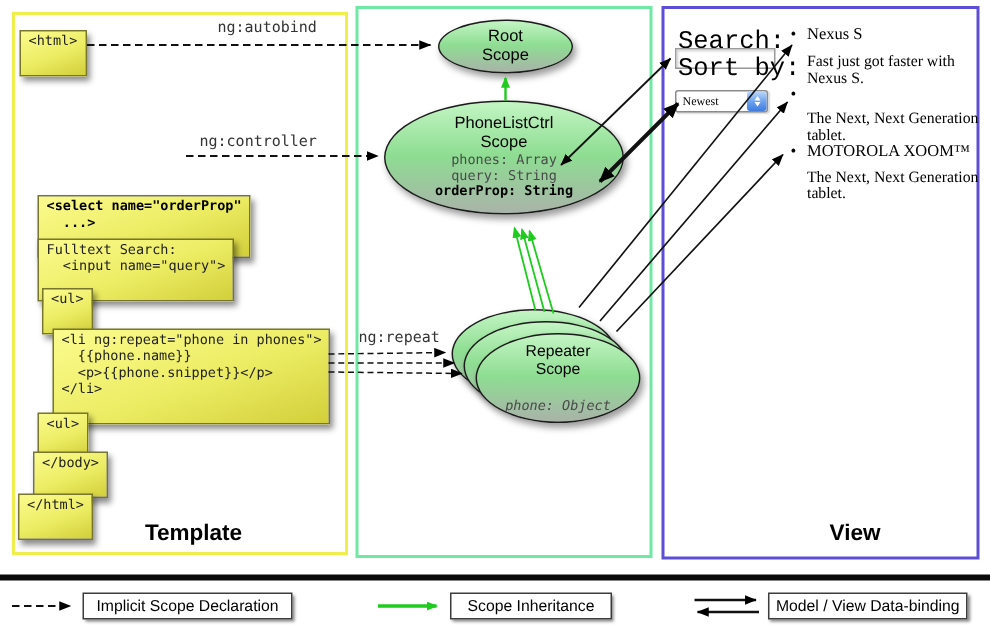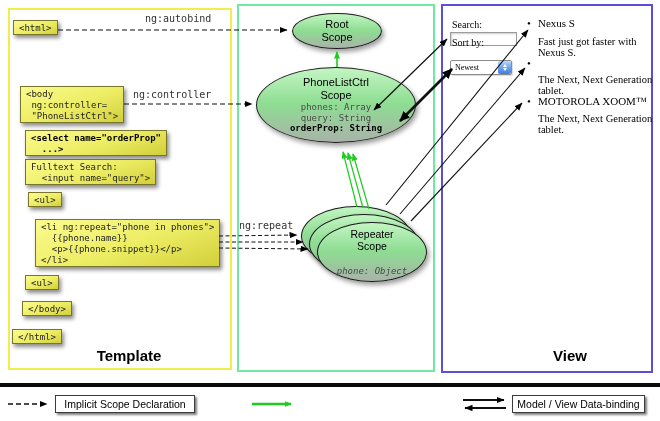--- a/index.html
+++ b/index.html
@@ -13,21 +13,21 @@
   #col-template { left:8px;  top:8px; width:224px; height:362px; border:2px solid #f0ee4c; }
   #col-model    { left:237px; top:4px; width:198px; height:368px; border:2px solid #6fe8a4; }
   #col-view     { left:441px; top:4px; width:212px; height:369px; border:2px solid #5c4fd6; }
   .col-title {
     position:absolute; width:140px; text-align:center;
     font-size:15px; font-weight:bold; color:#000;
   }
   
   .tbox {
     position:absolute; display:inline-block;
-    padding:2px 5px 0 5px; white-space:pre;
+    padding:2px 5px 16px 5px; white-space:pre;
     font-family:"DejaVu Sans Mono", monospace; font-size:9px; line-height:11px;
     color:#222; background:linear-gradient(160deg,#fbfb8e 0%,#ededS 0%,#ecec63 55%,#d2cf3a 100%);
     background:linear-gradient(160deg,#fbfb8e 0%,#ecec63 55%,#d2cf3a 100%);
     border:1px solid #77762c; box-shadow:2px 3px 4px rgba(0,0,0,.45);
   }
   .tbox.bold { font-weight:bold; color:#000; }
   
   .anno {
     position:absolute; font-family:"DejaVu Sans Mono", monospace;
     font-size:10px; color:#333; background:transparent;
@@ -45,21 +45,21 @@
   .ellipse .sc-prop  { font-family:"DejaVu Sans Mono", monospace; font-size:9px; line-height:10.5px; color:#4a4a4a; }
   .ellipse .sc-prop.bold { font-weight:bold; color:#000; }
   #root-scope       { left:292px; top:13px;  width:90px;  height:36px; }
   #plc-scope        { left:256px; top:67px;  width:160px; height:76px; }
   .rep-ellipse      { width:110px; height:60px; }
   #rep-back   { left:301px; top:206px; }
   #rep-mid    { left:309px; top:214px; }
   #rep-front  { left:317px; top:222px; }
   
   .serif { font-family:"Liberation Serif", serif; }
-  .vlabel { position:absolute; font-size:10px; color:#000; }
+  .vlabel { position:absolute; font-size:17px; color:#000;font-family:Liberation Mono, monospace; }
   #search-input {
     position:absolute; left:450px; top:32px; width:67px; height:14px;
     border:1px solid #9a9a9a; background:#fff; box-shadow:inset 1px 1px 2px rgba(0,0,0,.2);
     font-size:9px; padding:0 3px; font-family:"Liberation Serif", serif;
   }
   #sort-dropdown {
     position:absolute; left:450px; top:60px; width:62px; height:15px;
     border:1px solid #8b8b8b; border-radius:2px; background:#fff;
     display:flex; align-items:center; box-shadow:1px 1px 1px rgba(0,0,0,.15);
   }
@@ -91,23 +91,20 @@
 <div id="canvas">
 
   <div class="col" id="col-template"></div>
   <div class="col" id="col-model"></div>
   <div class="col" id="col-view"></div>
 
   <div class="col-title" style="left:59px;top:347px;">Template</div>
   <div class="col-title" style="left:500px;top:347px;">View</div>
 
   <div class="tbox" style="left:13px;top:20px;">&lt;html&gt;</div>
-  <div class="tbox" style="left:20px;top:86px;">&lt;body
- ng:controller=
- "PhoneListCtrl"&gt;</div>
   <div class="tbox bold" style="left:25px;top:130px;">&lt;select name="orderProp"
   ...&gt;</div>
   <div class="tbox" style="left:25px;top:159px;">Fulltext Search:
   &lt;input name="query"&gt;</div>
   <div class="tbox" style="left:28px;top:192px;">&lt;ul&gt;</div>
   <div class="tbox" style="left:35px;top:219px;">&lt;li ng:repeat="phone in phones"&gt;
   {{phone.name}}
   &lt;p&gt;{{phone.snippet}}&lt;/p&gt;
 &lt;/li&gt;</div>
   <div class="tbox" style="left:25px;top:275px;">&lt;ul&gt;</div>
@@ -156,20 +153,21 @@
 
   <div class="bullet serif" style="left:527px;top:57px;">•</div>
   <div class="phone-item-desc serif" style="left:538px;top:74px;">The Next, Next Generation tablet.</div>
 
   <div class="bullet serif" style="left:527px;top:95px;">•</div>
   <div class="phone-item-title serif" style="left:538px;top:95px;">MOTOROLA XOOM™</div>
   <div class="phone-item-desc serif" style="left:538px;top:113px;">The Next, Next Generation tablet.</div>
 
   <div id="legend-bar"></div>
   <div class="legend-box" style="left:55px;top:395px;width:140px;">Implicit Scope Declaration</div>
+  <div class="legend-box" style="left:300px;top:395px;width:108px;">Scope Inheritance</div>
   <div class="legend-box" style="left:512px;top:395px;width:133px;">Model / View Data-binding</div>
 
   <svg id="arrows" viewBox="0 0 660 421" xmlns="http://www.w3.org/2000/svg">
     <defs>
       <marker id="mb" markerUnits="userSpaceOnUse" markerWidth="9" markerHeight="8" refX="7.5" refY="3.2" orient="auto-start-reverse">
         <path d="M0,0 L8,3.2 L0,6.4 z" fill="#000"></path>
       </marker>
       <marker id="mbL" markerUnits="userSpaceOnUse" markerWidth="12" markerHeight="10" refX="9.5" refY="4.5" orient="auto-start-reverse">
         <path d="M0,0 L10.5,4.5 L0,9 z" fill="#000"></path>
       </marker>

